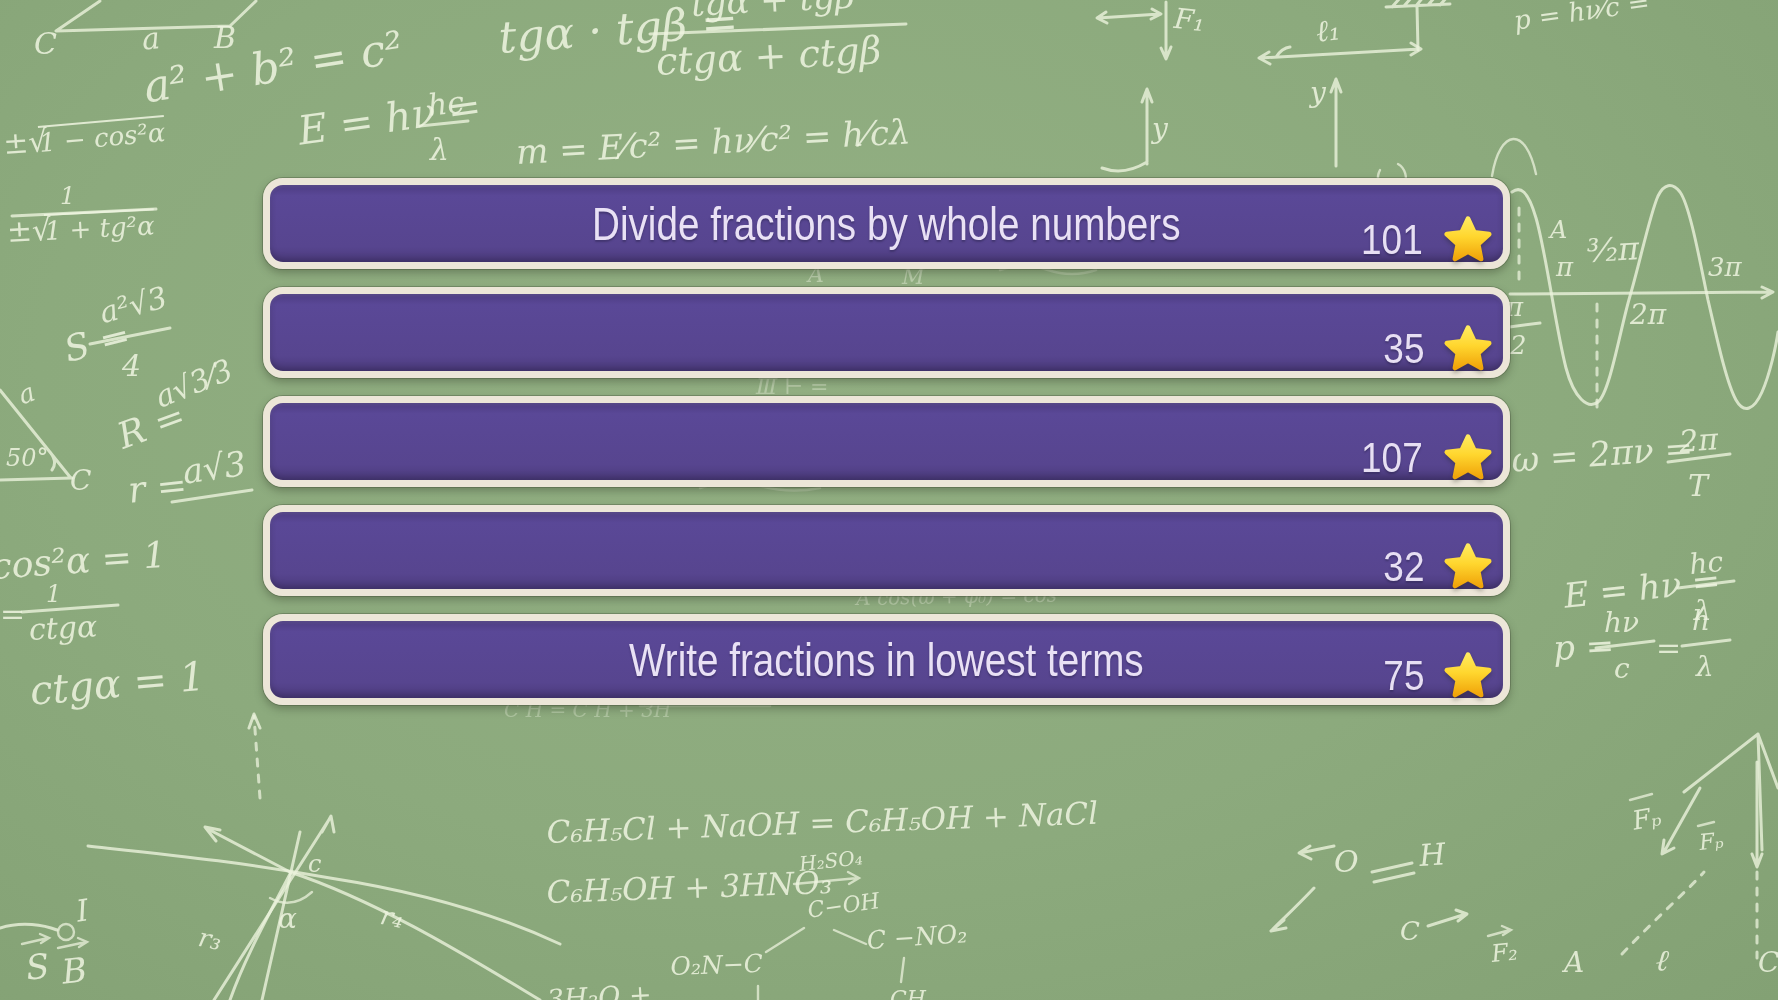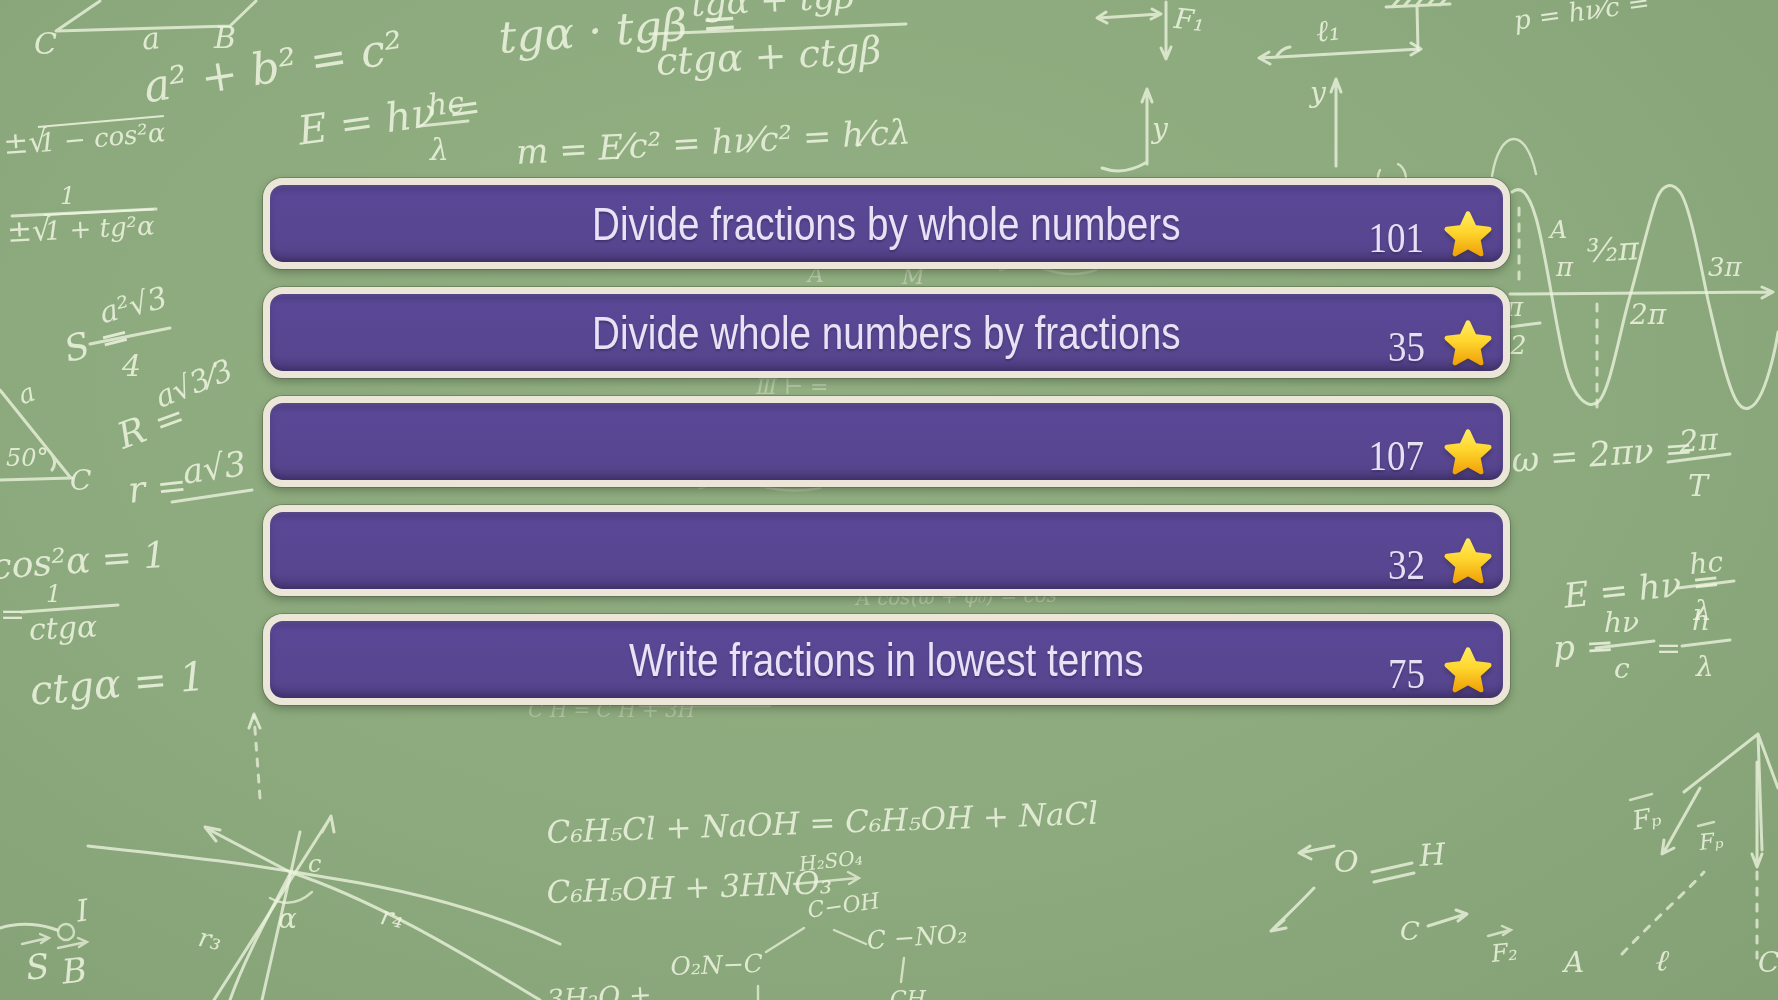--- a/index.html
+++ b/index.html
@@ -37,21 +37,21 @@
     position:absolute;left:0;right:0;top:0;bottom:0;
     display:flex;align-items:center;justify-content:center;pointer-events:none;
   }
   .menu-btn .label{
     display:inline-block;color:#e9e1f5;font-size:46px;font-weight:400;
     transform:scaleX(.84);letter-spacing:0;
     text-shadow:0 2px 2px rgba(30,25,55,.35);
   }
   .menu-btn .score{
     position:absolute;right:8px;top:0;bottom:0;
-    display:flex;align-items:flex-end;gap:13px;padding-top:32px;pointer-events:none;font-family:Liberation Serif, serif;
+    display:flex;align-items:center;gap:13px;padding-top:32px;pointer-events:none;
   }
   .menu-btn .score-num{
     display:inline-block;color:#e7dff3;font-size:43px;transform:scaleX(.86);
     text-shadow:0 2px 2px rgba(30,25,55,.35);
   }
   .star{filter:drop-shadow(0 3px 2px rgba(25,30,15,.30));}
 </style>
 </head>
 <body>
 
@@ -218,41 +218,38 @@
     <span class="chalk-text" style="left: 1564px; top: 946px; font-size: 28px;">A</span>
     <span class="chalk-text" style="left: 1658px; top: 942px; font-size: 30px; transform: rotate(6deg);">ℓ</span>
     <span class="chalk-text" style="left: 1758px; top: 946px; font-size: 28px;">C</span>
     <span class="chalk-text" style="left: 1334px; top: 844px; font-size: 30px;">O</span>
     <span class="chalk-text" style="left: 1418px; top: 838px; font-size: 30px; transform: rotate(-4deg);">H</span>
     <span class="chalk-text" style="left: 1400px; top: 916px; font-size: 26px;">C</span>
     <span class="chalk-text" style="left: 808px; top: 262px; font-size: 22px; opacity: 0.5;">A</span>
     <span class="chalk-text" style="left: 902px; top: 264px; font-size: 22px; opacity: 0.5;">M</span>
     <span class="chalk-text" style="left: 756px; top: 374px; font-size: 22px; opacity: 0.45;">Ⅲ ⊢ =</span>
     <span class="chalk-text" style="left: 856px; top: 586px; font-size: 20px; transform: rotate(-1deg); opacity: 0.45;">A cos(ω + φ₀) = cos</span>
-    <span class="chalk-text" style="left: 504px; top: 698px; font-size: 20px; opacity: 0.4; margin-left: 24px;">C H = C H + 3H</span>
+    <span class="chalk-text" style="left: 504px; top: 698px; font-size: 20px; opacity: 0.4;">C H = C H + 3H</span>
   </div>
 
 <div id="menu">
 
   <button class="menu-btn">
     <span class="label-wrap">
         <span class="label">Divide fractions by whole numbers</span>
       </span>
     <span class="score">
       <span class="score-num">101</span>
       <svg class="star" width="54" height="54" viewBox="0 0 56 56">
         <polygon points="28,6 34.5,20.1 49.9,21.9 38.5,32.4 41.5,47.6 28,40 14.5,47.6 17.5,32.4 6.1,21.9 21.5,20.1" fill="url(#sg)" stroke="url(#sg)" stroke-width="5" stroke-linejoin="round"></polygon>
       </svg>
     </span>
   </button>
 
   <button class="menu-btn">
-    <span class="label-wrap">
-        <span class="label">Divide whole numbers by fractions</span>
-      </span>
     <span class="score">
       <span class="score-num">35</span>
       <svg class="star" width="54" height="54" viewBox="0 0 56 56">
         <polygon points="28,6 34.5,20.1 49.9,21.9 38.5,32.4 41.5,47.6 28,40 14.5,47.6 17.5,32.4 6.1,21.9 21.5,20.1" fill="url(#sg)" stroke="url(#sg)" stroke-width="5" stroke-linejoin="round"></polygon>
       </svg>
     </span>
   </button>
 
   <button class="menu-btn">
     <span class="score">

